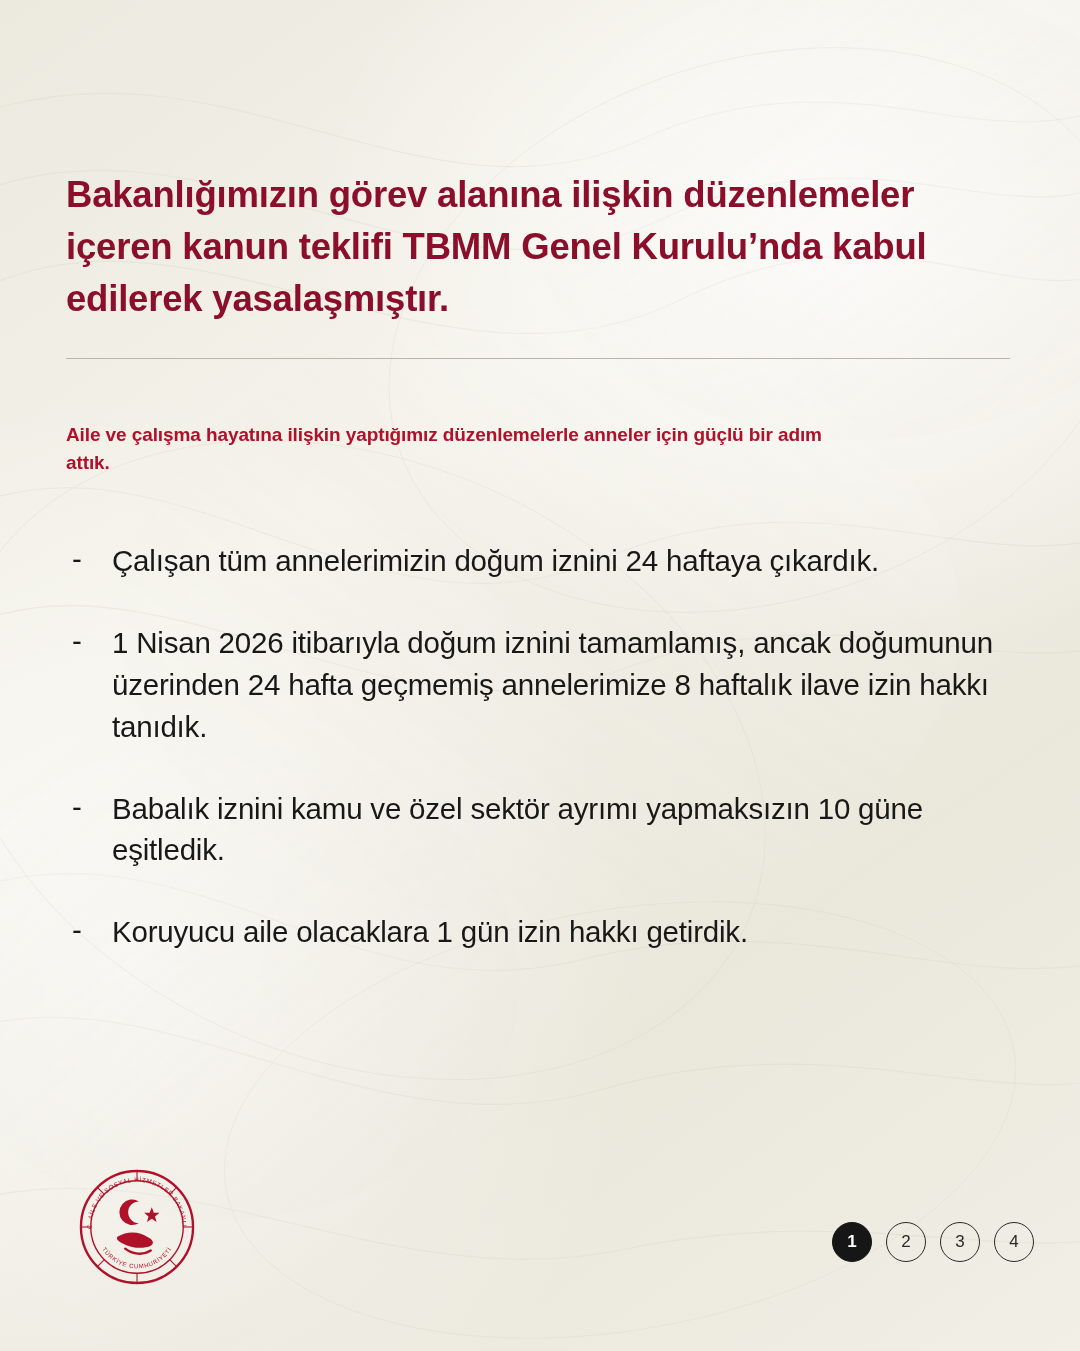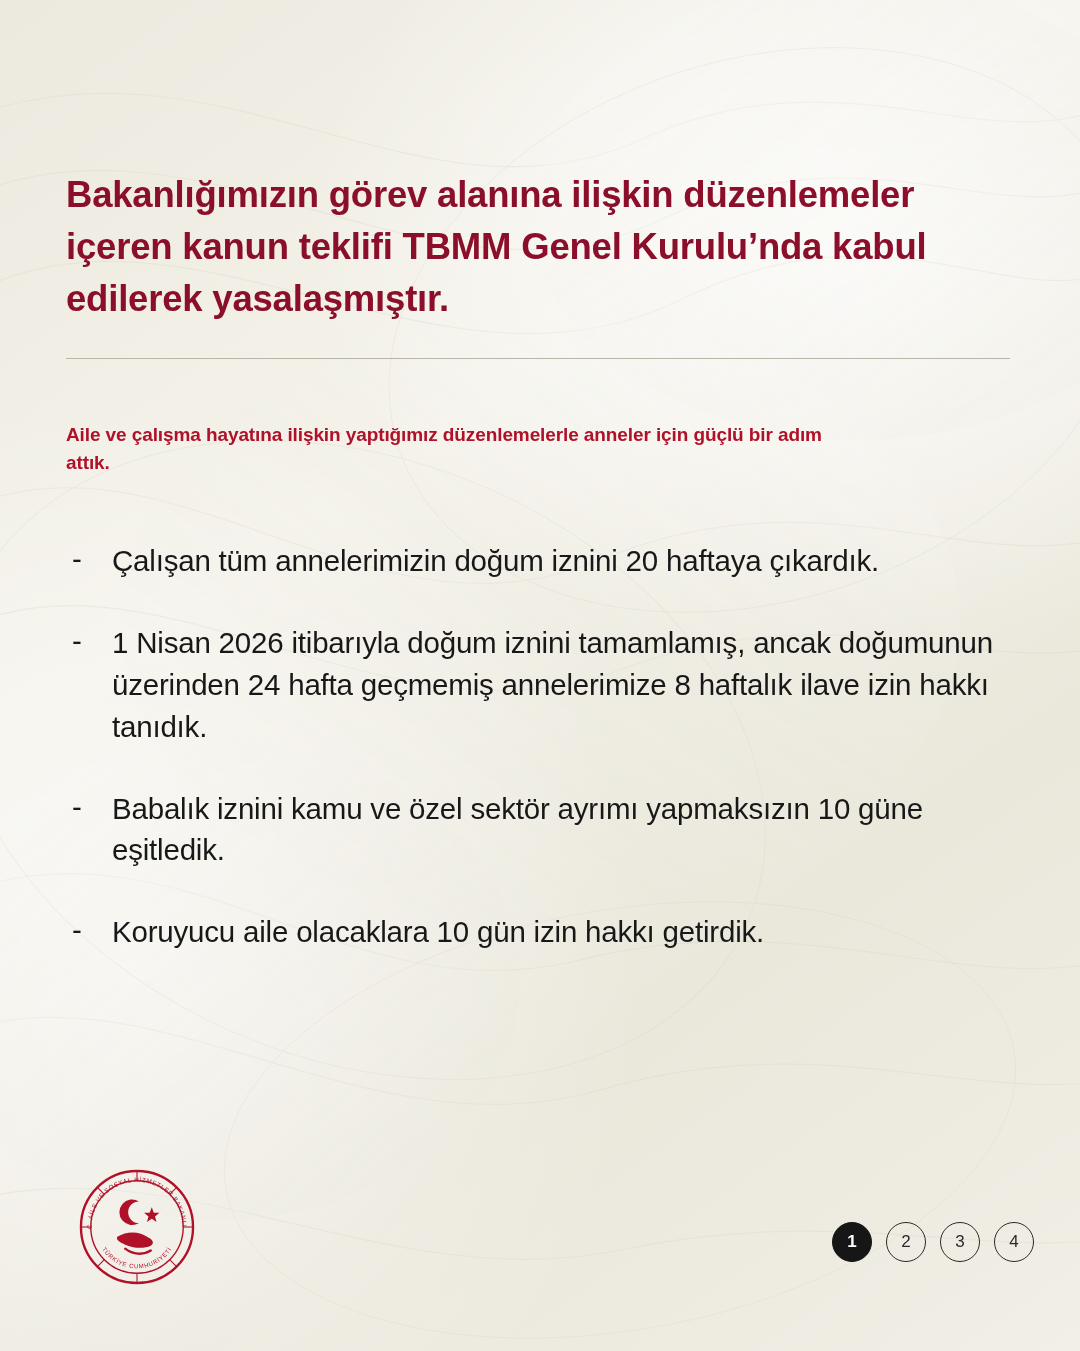--- a/index.html
+++ b/index.html
@@ -192,33 +192,33 @@
 
     <h1 class="headline">Bakanlığımızın görev alanına ilişkin düzenlemeler içeren kanun teklifi TBMM Genel Kurulu’nda kabul edilerek yasalaşmıştır.</h1>
 
     <div class="divider"></div>
 
     <h2 class="subhead">Aile ve çalışma hayatına ilişkin yaptığımız düzenlemelerle anneler için güçlü bir adım attık.</h2>
 
     <div class="bullets">
       <div class="bullet">
         <span class="dash">-</span>
-        <span>Çalışan tüm annelerimizin doğum iznini 20 haftaya çıkardık.</span>
+        <span>Çalışan tüm annelerimizin doğum iznini 24 haftaya çıkardık.</span>
       </div>
       <div class="bullet">
         <span class="dash">-</span>
         <span>1 Nisan 2026 itibarıyla doğum iznini tamamlamış, ancak doğumunun üzerinden 24 hafta geçmemiş annelerimize 8 haftalık ilave izin hakkı tanıdık.</span>
       </div>
       <div class="bullet">
         <span class="dash">-</span>
         <span>Babalık iznini kamu ve özel sektör ayrımı yapmaksızın 10 güne eşitledik.</span>
       </div>
       <div class="bullet">
         <span class="dash">-</span>
-        <span>Koruyucu aile olacaklara 10 gün izin hakkı getirdik.</span>
+        <span>Koruyucu aile olacaklara 1 gün izin hakkı getirdik.</span>
       </div>
     </div>
 
     <div class="logos">
 
       <div class="logo-ministry">
         <svg viewBox="0 0 120 120" width="118" height="118" xmlns="http://www.w3.org/2000/svg">
           <defs>
             <path id="arcTop" d="M14,60 a46,46 0 0 1 92,0"></path>
             <path id="arcBottom" d="M18,60 a42,42 0 0 0 84,0"></path>

